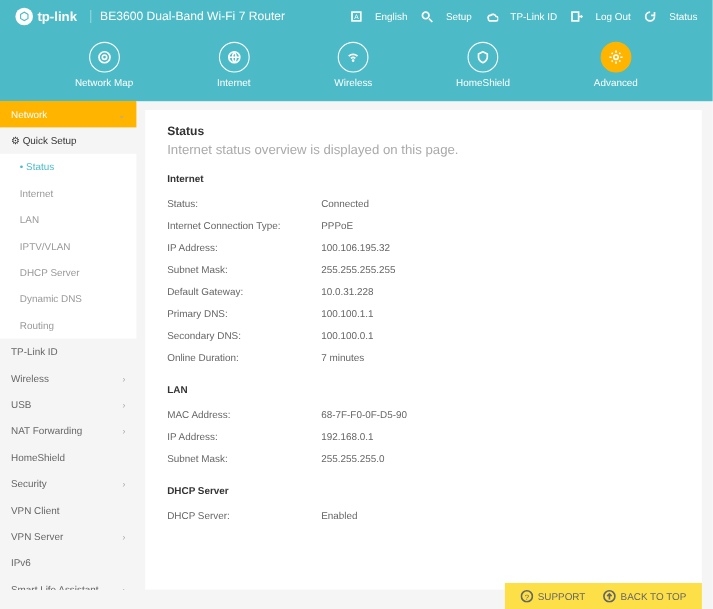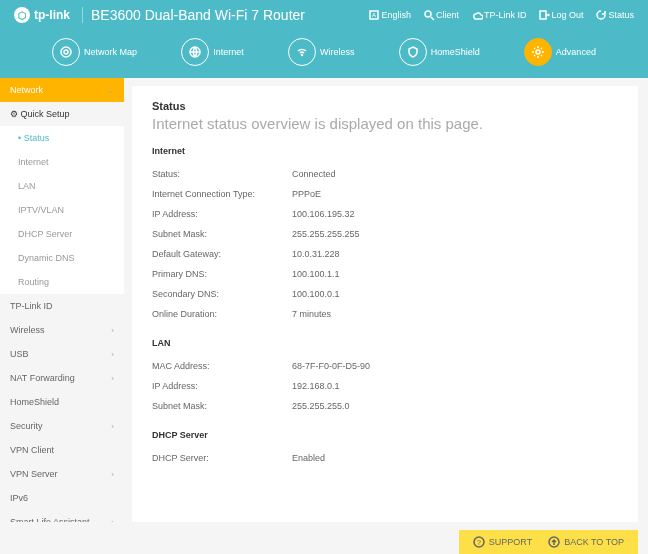--- a/index.html
+++ b/index.html
@@ -1,40 +1,40 @@
 <!DOCTYPE html>
 <html><head>
 <meta charset="utf-8">
 <style>
 *{box-sizing:border-box;margin:0;padding:0;font-family:Arial,sans-serif}
 body{width:648px;height:554px;background:#f5f5f5;overflow:hidden;font-size:10px}
 .header{background:#4dbbc7;color:#fff}
 .topbar{display:flex;align-items:center;padding:6px 14px;height:30px}
 .logo{display:flex;align-items:center;gap:4px;font-size:12px;font-weight:bold}
 .logo-icon{width:16px;height:16px;background:#fff;border-radius:50%;display:flex;align-items:center;justify-content:center;color:#4dbbc7;font-size:10px}
-.product{font-size:14px;margin-left:8px;border-left:1px solid rgba(255,255,255,0.4);padding-left:8px;font-weight:normal}
+.product{font-size:11px;margin-left:8px;border-left:1px solid rgba(255,255,255,0.4);padding-left:8px;font-weight:normal}
 .toplinks{margin-left:auto;display:flex;gap:12px;font-size:9px}
-.toplink{display:flex;align-items:center;gap:1px;cursor:pointer}
+.toplink{display:flex;align-items:center;gap:11px;cursor:pointer}
 .navbar{display:flex;justify-content:space-around;padding:8px 30px 12px}
-.navitem{display:flex;flex-direction:row;align-items:center;gap:4px;cursor:pointer;font-size:9px}
+.navitem{display:flex;flex-direction:column;align-items:center;gap:4px;cursor:pointer;font-size:9px}
 .navicon{width:28px;height:28px;border:1.5px solid #fff;border-radius:50%;display:flex;align-items:center;justify-content:center}
 .navitem.active .navicon{background:#ffb400;border-color:#ffb400}
 .main{display:flex;height:calc(100% - 110px)}
 .sidebar{width:124px;background:#f5f5f5;font-size:9px;overflow-y:auto}
 .side-item{padding:7px 10px;color:#666;cursor:pointer;display:flex;align-items:center;justify-content:space-between}
 .side-item.setup{color:#333;font-weight:500}
 .side-item.active{background:#ffb400;color:#fff}
 .submenu{background:#fff}
 .sub-item{padding:7px 10px 7px 18px;color:#999;cursor:pointer;font-size:9px}
 .sub-item.active{color:#4dbbc7}
 .sub-item.active:before{content:"• ";color:#4dbbc7}
 .chevron{font-size:8px;color:#aaa}
 .content{flex:1;background:#fff;margin:8px 10px 0 8px;padding:14px 20px;overflow-y:auto;font-size:9px;color:#666}
 .page-title{font-size:11px;font-weight:bold;color:#333;margin-bottom:3px}
-.page-desc{color:#aaa;font-size:15px;margin-bottom:14px}
+.page-desc{color:#aaa;font-size:12px;margin-bottom:14px}
 .section-title{font-weight:bold;color:#333;margin:14px 0 8px;font-size:9px}
 .row{display:flex;padding:5px 0}
 .row-label{width:140px;color:#666}
 .row-value{color:#666}
 .footer{position:fixed;bottom:0;right:10px;background:#fde047;padding:6px 14px;font-size:9px;color:#666;display:flex;gap:16px}
 .footer-item{display:flex;align-items:center;gap:4px;cursor:pointer}
 svg{width:12px;height:12px;stroke:currentColor;fill:none;stroke-width:1.5}
 .navicon svg{width:14px;height:14px;stroke:#fff}
 </style>
 </head>
@@ -53,21 +53,21 @@
             <rect x="2" y="2" width="8" height="8"></rect>
             <text x="4" y="8" font-size="6" fill="#fff" stroke="none">A</text>
           </svg>
           <span>English</span>
         </div>
       <div class="toplink">
           <svg>
             <circle cx="5" cy="5" r="3"></circle>
             <line x1="8" y1="8" x2="11" y2="11"></line>
           </svg>
-          <span>Client</span>
+          <span>Setup</span>
         </div>
       <div class="toplink">
           <svg>
             <path d="M3 8a2 2 0 0 1 2-3 3 3 0 0 1 5 1 2 2 0 0 1 0 4H4a2 2 0 0 1-1-2z"></path>
           </svg>
           <span>TP-Link ID</span>
         </div>
       <div class="toplink">
           <svg>
             <rect x="2" y="2" width="6" height="8"></rect>

